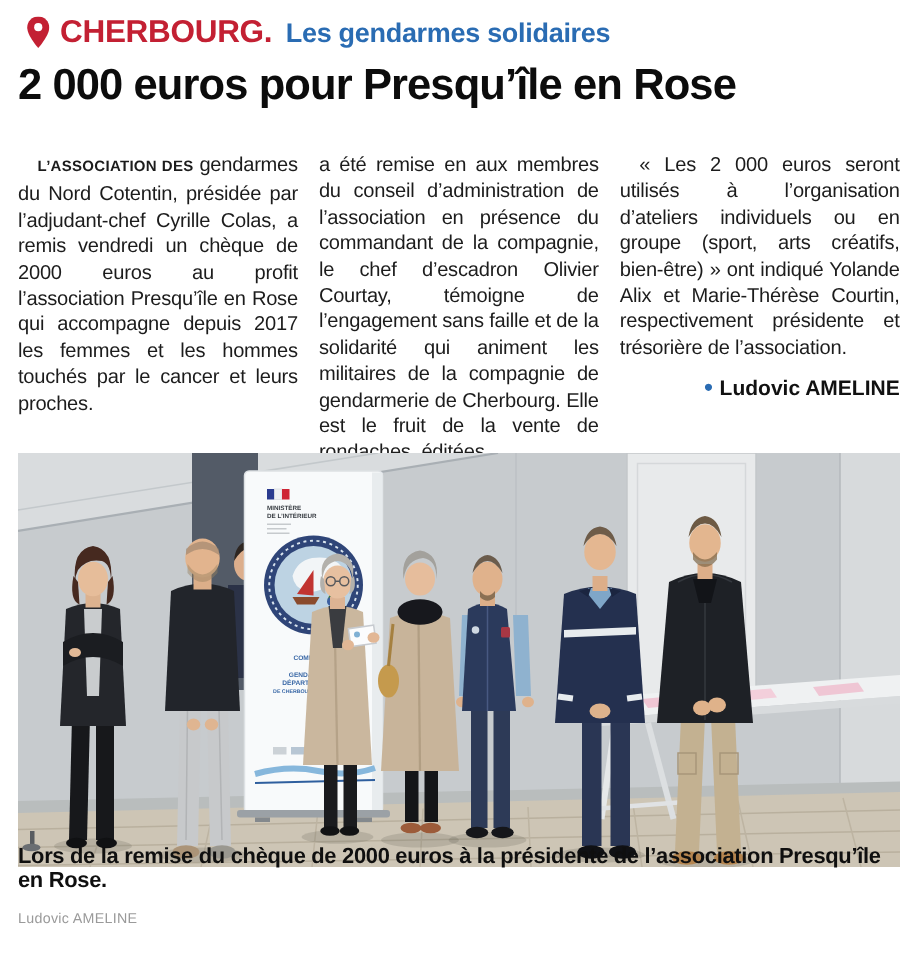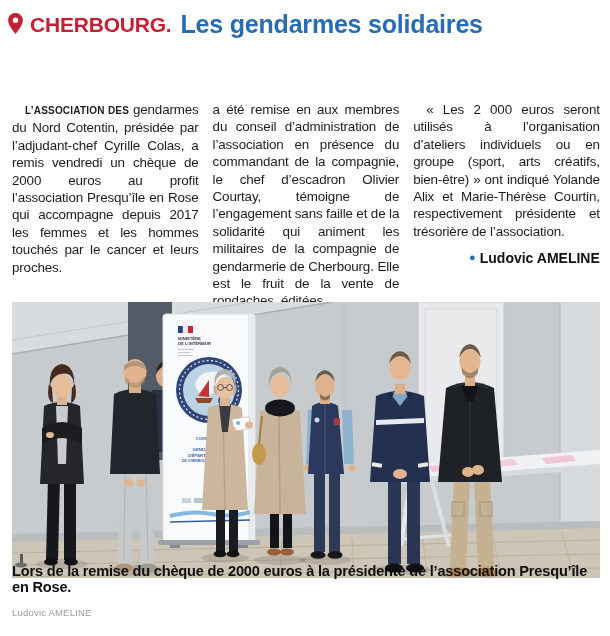--- a/index.html
+++ b/index.html
@@ -5,24 +5,24 @@
   html,body{margin:0;padding:0;background:#ffffff;}
   .page{
     position:relative;
     width:610px;height:636px;
     background:#ffffff;
     font-family:"Liberation Sans", sans-serif;
     color:#1e1e1e;
     overflow:hidden;
   }
   
-  .kicker{position:absolute;top:10px;left:8px;display:flex;align-items:center;gap:7px;}
+  .kicker{position:absolute;top:10px;left:18px;display:flex;align-items:center;gap:7px;}
   .kicker .pin{width:15px;height:21px;flex:0 0 auto;margin-top:-2px;}
   .kicker .loc{font-size:21px;font-weight:800;color:#c32033;letter-spacing:-0.2px;}
-  .kicker .topic{font-size:25px;font-weight:700;color:#2a6cb3;letter-spacing:-0.2px;margin-left:2px;}
+  .kicker .topic{font-size:18px;font-weight:700;color:#2a6cb3;letter-spacing:-0.2px;margin-left:2px;}
   
   .headline{
     position:absolute;top:42px;left:12px;width:588px;
     font-size:29px;font-weight:800;color:#0c0c0c;
     letter-spacing:-0.6px;line-height:1.1;margin:0;
   }
   
   .columns{
     position:absolute;top:101px;left:12px;width:588px;height:198px;
     display:flex;gap:14px;
@@ -59,20 +59,21 @@
 
   <div class="kicker">
     <svg class="pin" viewBox="0 0 14 20">
       <path d="M7,0 C3.1,0 0,3.1 0,7 C0,12.2 7,20 7,20 C7,20 14,12.2 14,7 C14,3.1 10.9,0 7,0 Z" fill="#c32033"></path>
       <circle cx="7" cy="6.8" r="2.6" fill="#ffffff"></circle>
     </svg>
     <span class="loc">CHERBOURG.</span>
     <span class="topic">Les gendarmes solidaires</span>
   </div>
 
+  <h1 class="headline">2 000 euros pour Presqu’île en Rose</h1>
 
   <div class="columns">
     <div class="col">
       <p class="indent"><span class="lead">L’ASSOCIATION DES</span><span> gendarmes du Nord Cotentin, présidée par l’adjudant-chef Cyrille Colas, a remis vendredi un chèque de 2000 euros au profit l’association Presqu’île en Rose qui accompagne depuis 2017 les femmes et les hommes touchés par le cancer et leurs proches.</span></p>
     </div>
     <div class="col">
       <p>a été remise en aux membres du conseil d’administration de l’association en présence du commandant de la compagnie, le chef d’escadron Olivier Courtay, témoigne de l’engagement sans faille et de la solidarité qui animent les militaires de la compagnie de gendarmerie de Cherbourg. Elle est le fruit de la vente de rondaches, éditées</p>
     </div>
     <div class="col">
       <p class="indent">« Les 2 000 euros seront utilisés à l’organisation d’ateliers individuels ou en groupe (sport, arts créatifs, bien-être) » ont indiqué Yolande Alix et Marie-Thérèse Courtin, respectivement présidente et trésorière de l’association.</p>

